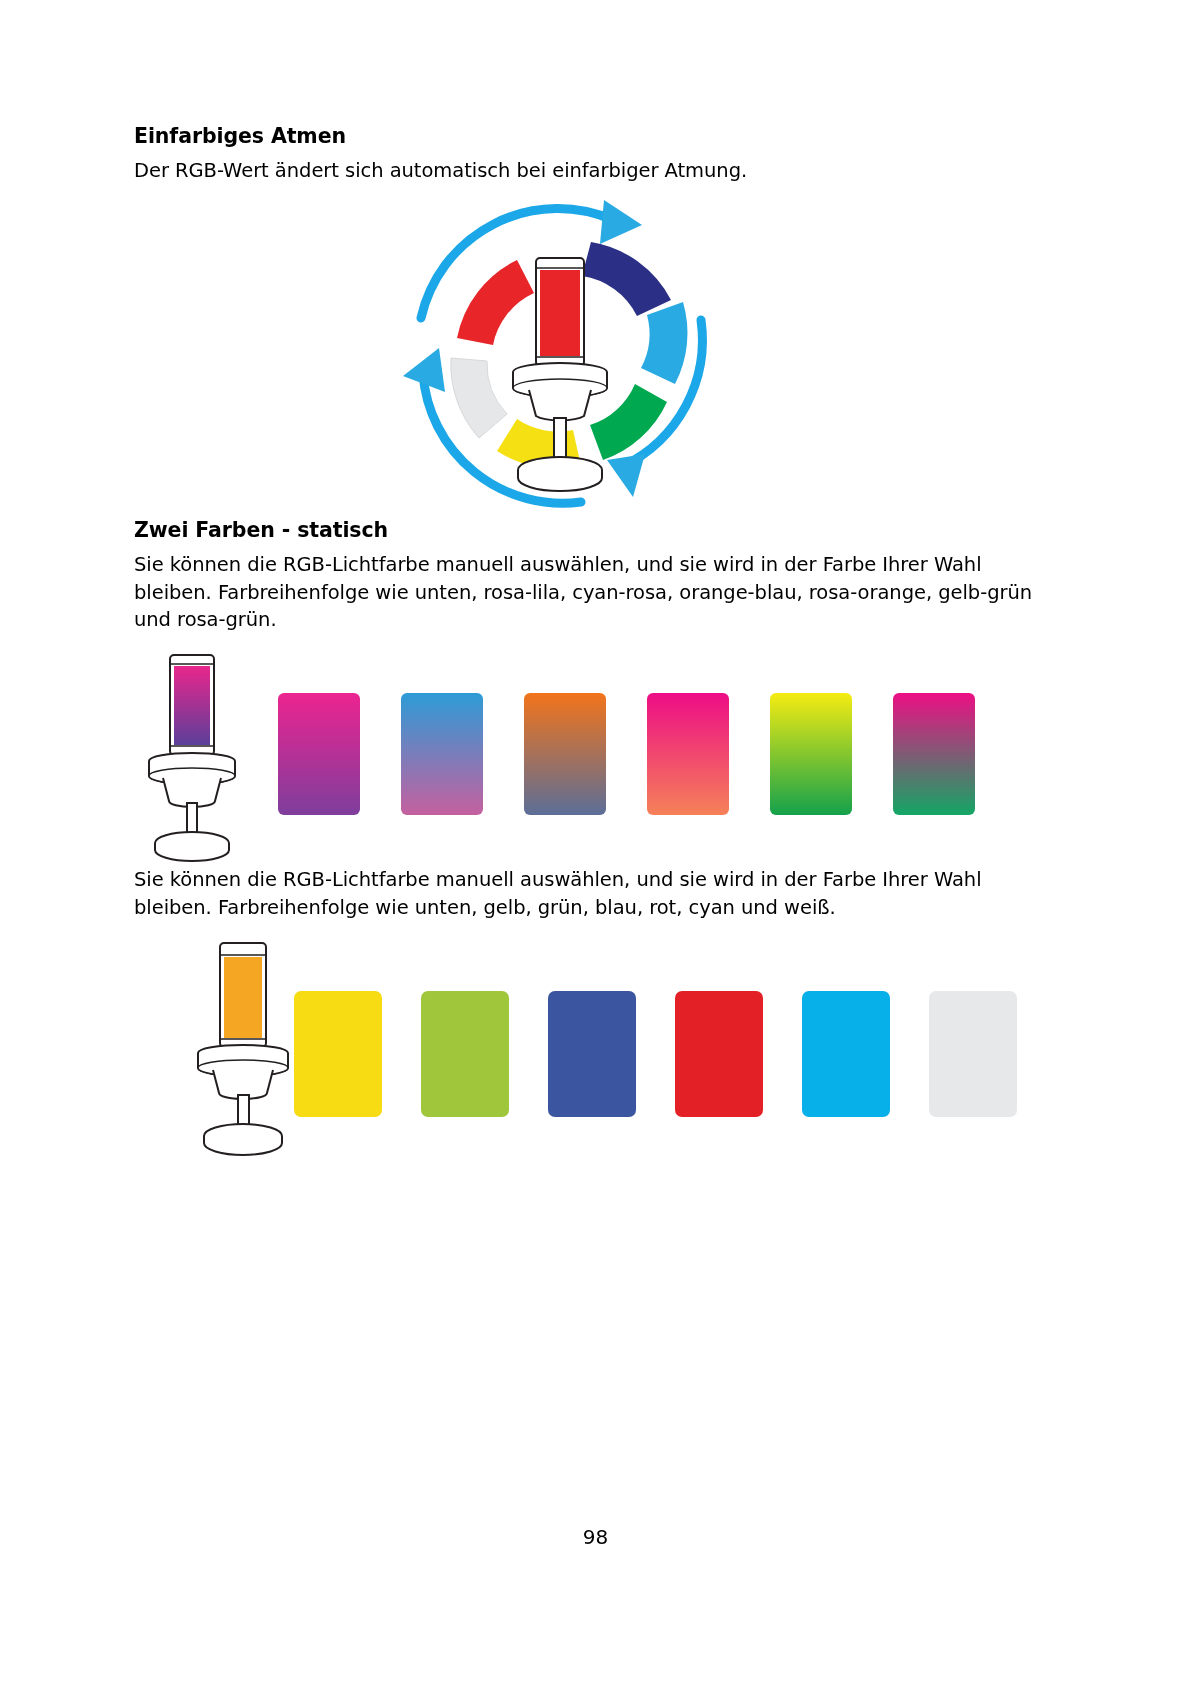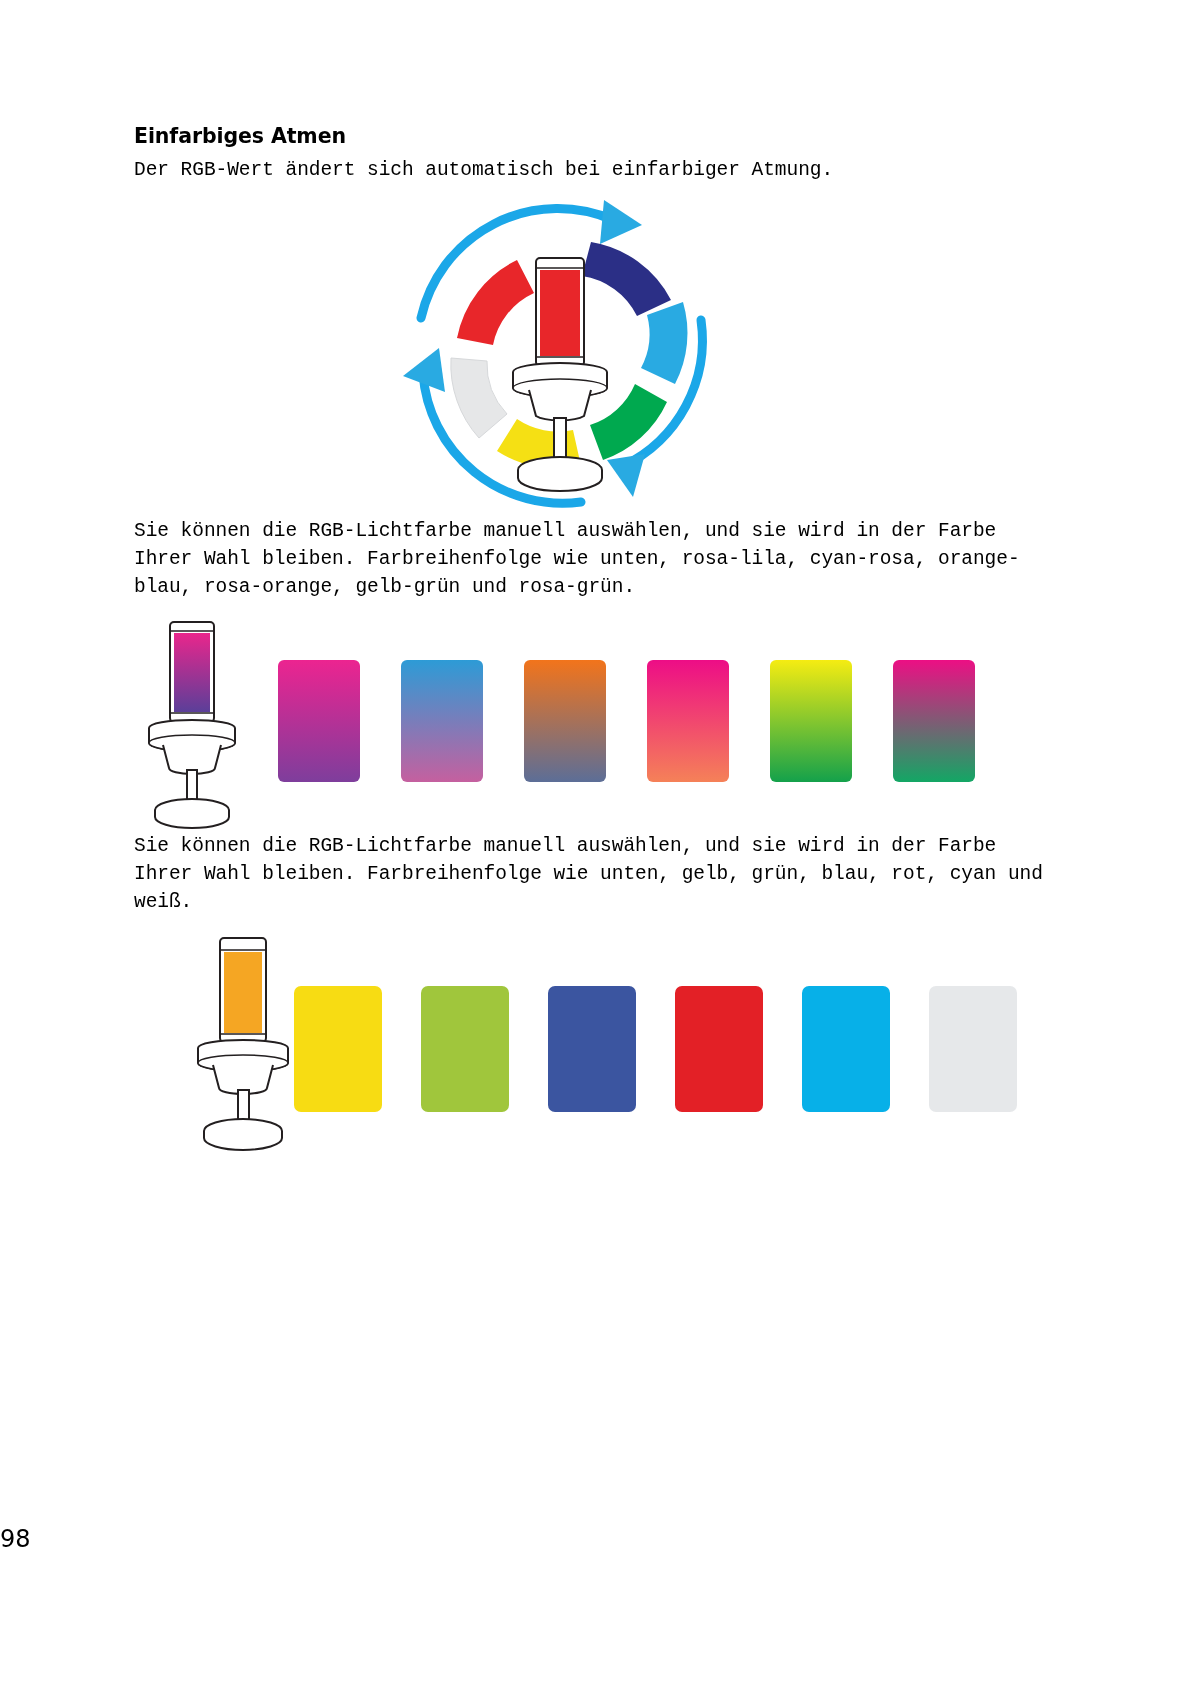--- a/index.html
+++ b/index.html
@@ -35,21 +35,20 @@
     margin: 0 0 7px 0;
     letter-spacing: -0.1px;
     line-height: 1.25;
   }
   p.section-body {
     font-size: 19.5px;
     font-weight: normal;
     margin: 0;
     line-height: 1.42;
     letter-spacing: -0.05px;
-    font-family: Liberation Mono, monospace;
   }
 
   
   .breathing-figure {
     position: relative;
     width: 925px;
     height: 320px;
     margin-top: 14px;
   }
   .breathing-inner {
@@ -112,22 +111,22 @@
     width: 88px;
     height: 126px;
     border-radius: 7px;
   }
 
   .page-number {
     position: absolute;
     left: 0;
     top: 1525px;
     width: 1191px;
-    text-align: left;
-    font-size: 24px;
+    text-align: center;
+    font-size: 20px;
   }
 </style>
 </head>
 <body>
 
 <div class="page">
   <div class="content">
 
     <h2 class="section-heading">Einfarbiges Atmen</h2>
     <p class="section-body">Der RGB-Wert ändert sich automatisch bei einfarbiger Atmung.</p>
@@ -182,20 +181,21 @@
 
             <rect x="159" y="220" width="12" height="44" fill="#ffffff" stroke="#231f20" stroke-width="2"></rect>
 
             <ellipse cx="165" cy="272" rx="42" ry="13" fill="#ffffff" stroke="#231f20" stroke-width="2"></ellipse>
             <path d="M 123 272 L 123 280 A 42 13 0 0 0 207 280 L 207 272" fill="#ffffff" stroke="#231f20" stroke-width="2"></path>
           </g>
         </svg>
       </div>
     </div>
 
+    <h2 class="section-heading">Zwei Farben - statisch</h2>
     <p class="section-body">Sie können die RGB-Lichtfarbe manuell auswählen, und sie wird in der Farbe Ihrer Wahl bleiben. Farbreihenfolge wie unten, rosa-lila, cyan-rosa, orange-blau, rosa-orange, gelb-grün und rosa-grün.</p>
 
     <div class="two-color-figure">
       <div class="tower-small">
         <svg width="120" height="215" viewBox="0 0 120 215">
           <defs>
             <linearGradient id="towerGrad" x1="0" y1="0" x2="0" y2="1">
               <stop offset="0%" stop-color="#E9268C"></stop>
               <stop offset="100%" stop-color="#5B3F99"></stop>
             </linearGradient>

